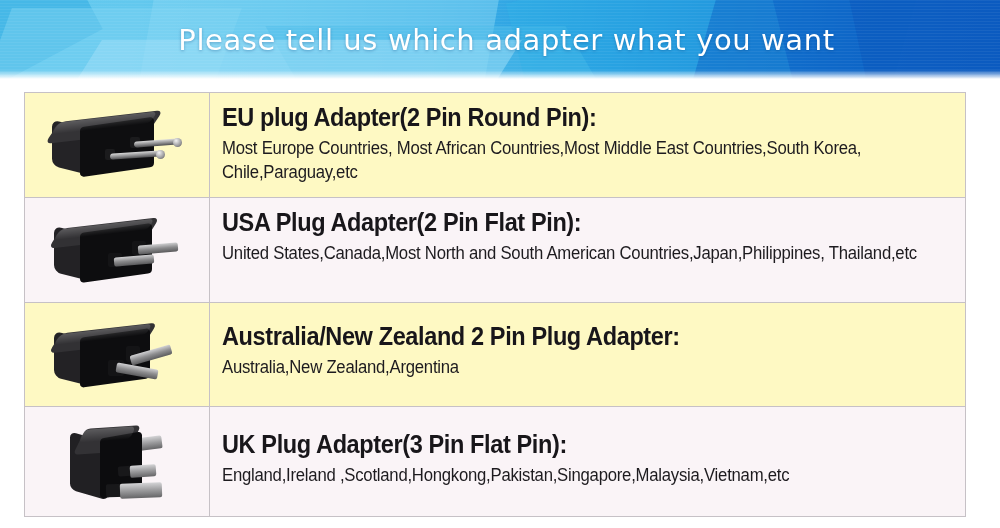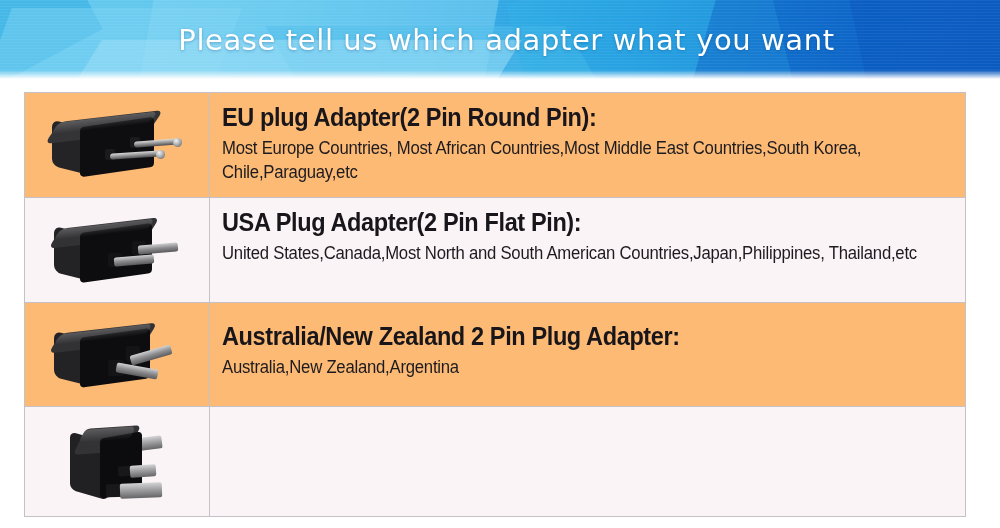--- a/index.html
+++ b/index.html
@@ -75,21 +75,21 @@
     width:942px;
     border:1px solid #c6c1c6;
     border-bottom:none;
     box-sizing:border-box;
     background:#ffffff;
   }
   .row{
     display:flex;
     border-bottom:1px solid #c6c1c6;
     box-sizing:border-box;
-    background:#fdba74;
+    background:#fef9c3;
   }
   .row.tint{background:#faf4f7;}
   .row.r1{height:105px;}
   .row.r2{height:105px;}
   .row.r3{height:104px;}
   .row.r4{height:110px;}
 
   .cell-img{
     width:185px;flex:0 0 185px;
     border-right:1px solid #c6c1c6;
@@ -322,15 +322,19 @@
         <div class="body-side"></div>
         <div class="body-top"></div>
         <div class="body-front"></div>
         <div class="gloss"></div>
         <div class="shaft-mid"></div>
         <div class="pin pin-mid"></div>
         <div class="shaft-bot"></div>
         <div class="pin pin-bot"></div>
       </div>
     </div>
+    <div class="cell-txt">
+      <div class="head">UK Plug Adapter(3 Pin Flat Pin):</div>
+      <div class="desc">England,Ireland ,Scotland,Hongkong,Pakistan,Singapore,Malaysia,Vietnam,etc</div>
+    </div>
   </div>
 
 </div>
 
 </body></html>

